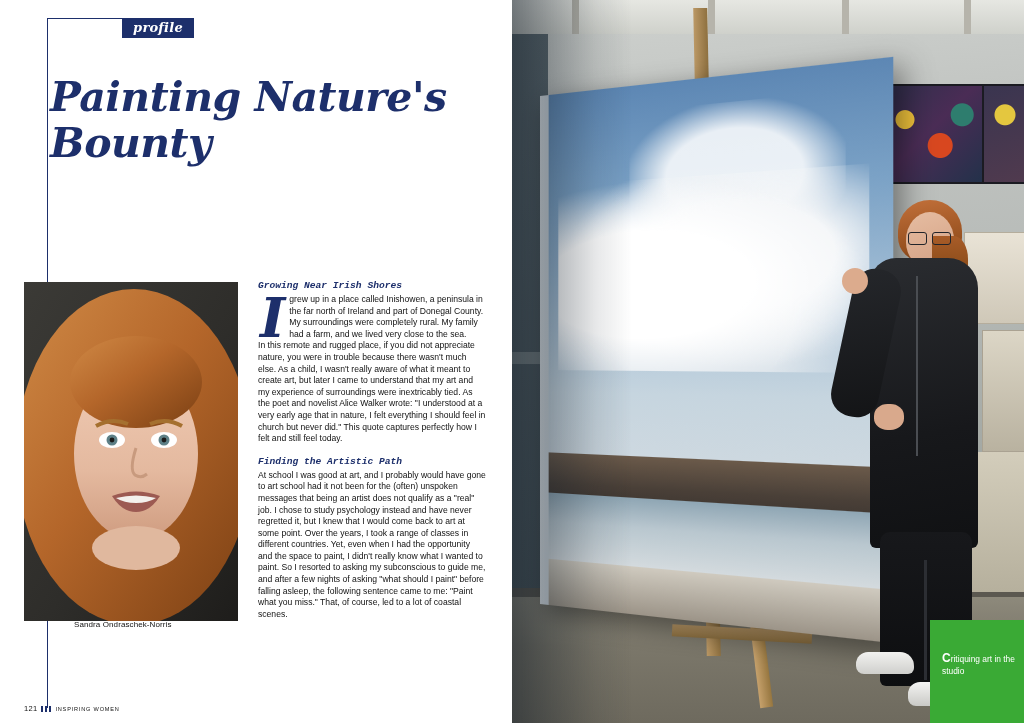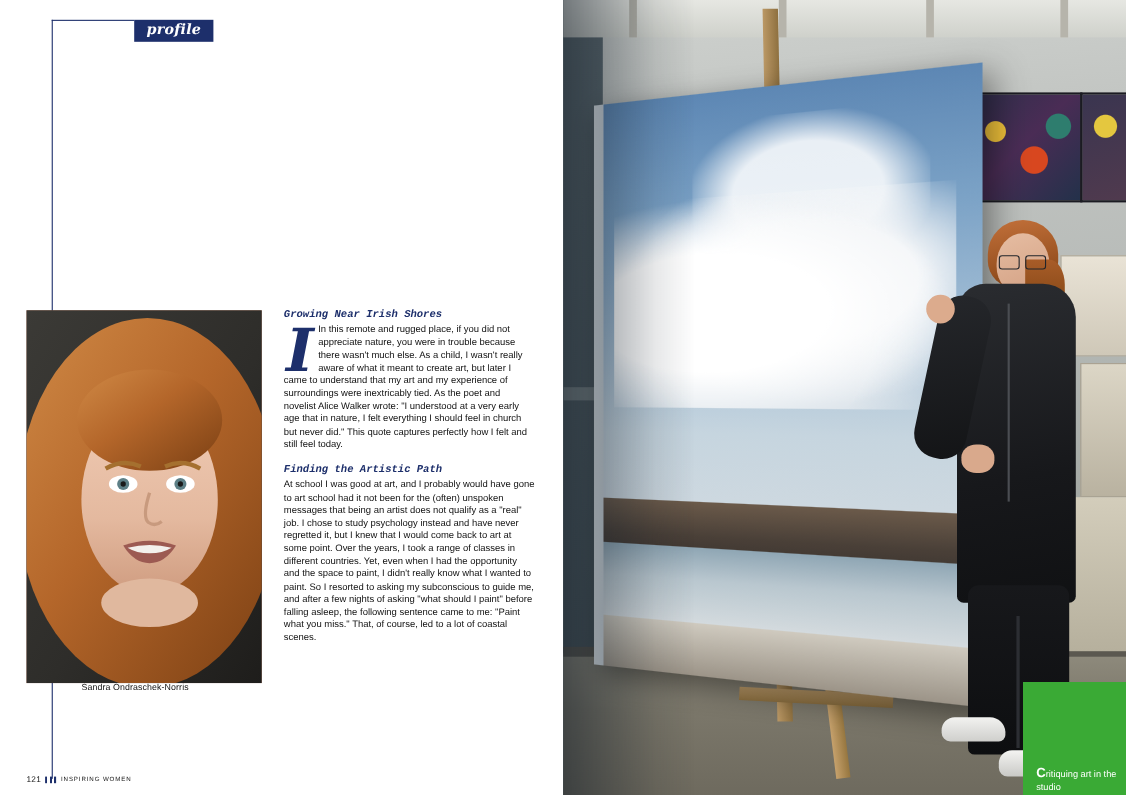--- a/index.html
+++ b/index.html
@@ -441,40 +441,40 @@
     width: 94px; height: 103px;
     background: #3aaa35;
   }
   .caption-text {
     position: absolute;
     left: 430px; top: 653px;
     width: 78px;
     color: #ffffff;
     font-size: 8.4px;
     line-height: 11.5px;
-    margin-top: 44px;
   }
   .caption-drop {
     color: #ffffff;
     font-size: 12px;
     font-weight: bold;
   }
 </style>
 </head>
 <body>
 
 <div class="page">
 
   <div class="left-page">
 
     <div class="left-rule"></div>
     <div class="left-rule-2"></div>
 
     <div class="profile-tag">profile</div>
 
+    <h1 class="headline">Painting Nature's Bounty</h1>
 
 
     <div class="portrait">
       <svg class="portrait-canvas" viewBox="0 0 214 339" preserveAspectRatio="none">
         <defs>
           <linearGradient id="bgp" x1="0" y1="0" x2="1" y2="1">
             <stop offset="0%" stop-color="#3b3a36"></stop>
             <stop offset="55%" stop-color="#2e2d2a"></stop>
             <stop offset="100%" stop-color="#1e1d1b"></stop>
           </linearGradient>
@@ -505,21 +505,21 @@
         <path d="M88 214 q24 -9 48 0 q-10 16 -24 16 q-14 0 -24 -16z" fill="#9c5a52"></path>
         <path d="M92 216 q20 -5 40 0 q-8 5 -20 5 q-12 0 -20 -5z" fill="#f3f0ec"></path>
         <ellipse cx="112" cy="266" rx="44" ry="22" fill="#e0b89e"></ellipse>
       </svg>
     </div>
     <div class="portrait-caption">Sandra Ondraschek-Norris</div>
 
     <div class="body-col">
 
       <div class="subhead">Growing Near Irish Shores</div>
-      <p class="bodytext"><span class="dropcap">I</span></p>
+      <p class="bodytext"><span class="dropcap">I</span><span>grew up in a place called Inishowen, a peninsula in the far north of Ireland and part of Donegal County. My surroundings were completely rural. My family had a farm, and we lived very close to the sea.</span></p>
       <p class="bodytext spacer-block">In this remote and rugged place, if you did not appreciate nature, you were in trouble because there wasn't much else. As a child, I wasn't really aware of what it meant to create art, but later I came to understand that my art and my experience of surroundings were inextricably tied. As the poet and novelist Alice Walker wrote: "I understood at a very early age that in nature, I felt everything I should feel in church but never did." This quote captures perfectly how I felt and still feel today.</p>
 
       <div class="subhead section-2">Finding the Artistic Path</div>
       <p class="bodytext">At school I was good at art, and I probably would have gone to art school had it not been for the (often) unspoken messages that being an artist does not qualify as a "real" job. I chose to study psychology instead and have never regretted it, but I knew that I would come back to art at some point. Over the years, I took a range of classes in different countries. Yet, even when I had the opportunity and the space to paint, I didn't really know what I wanted to paint. So I resorted to asking my subconscious to guide me, and after a few nights of asking "what should I paint" before falling asleep, the following sentence came to me: "Paint what you miss." That, of course, led to a lot of coastal scenes.</p>
     </div>
 
     <div class="folio">
       <span>121</span>
       <span class="folio-mark"></span>
       <span class="folio-label">INSPIRING WOMEN</span>

